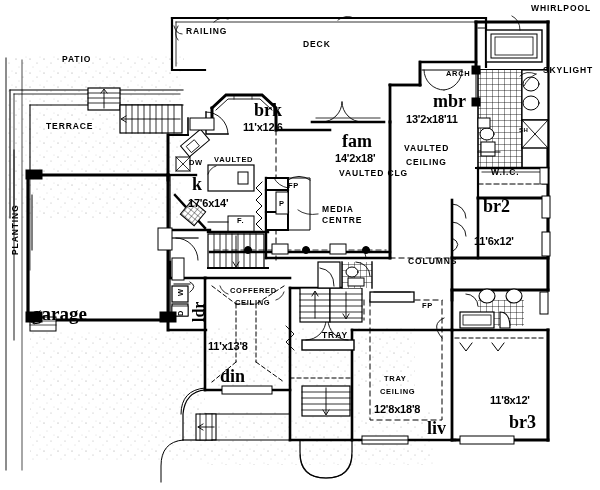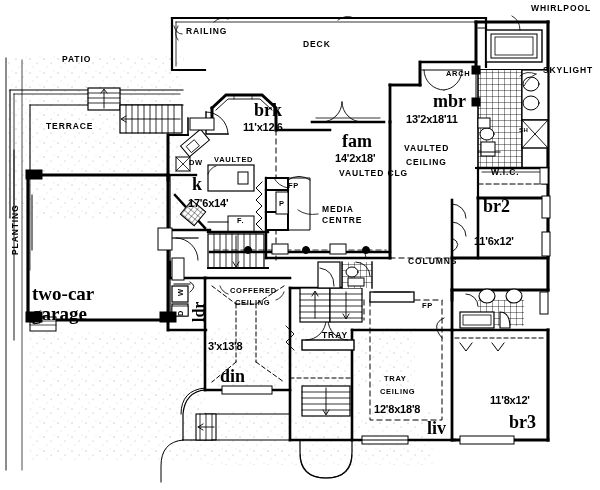--- a/index.html
+++ b/index.html
@@ -391,23 +391,22 @@
   <div class="lbl room" style="left:192px;top:174px;">k</div>
   <div class="lbl dim" style="left:188px;top:197px;">17'6x14'</div>
 
   <div class="lbl room" style="left:483px;top:196px;">br2</div>
   <div class="lbl dim" style="left:474px;top:235px;">11'6x12'</div>
 
   <div class="lbl room" style="left:509px;top:412px;">br3</div>
   <div class="lbl dim" style="left:490px;top:394px;">11'8x12'</div>
 
   <div class="lbl room" style="left:220px;top:366px;">din</div>
-  <div class="lbl dim" style="left:208px;top:340px;">3'x13'8</div>
+  <div class="lbl dim" style="left:208px;top:340px;">11'x13'8</div>
 
   <div class="lbl room" style="left:427px;top:418px;">liv</div>
   <div class="lbl dim" style="left:374px;top:403px;">12'8x18'8</div>
 
   <div class="lbl roomsm" style="left:190px;top:322px;transform:rotate(-90deg);transform-origin:left top;">ldr</div>
 
-  <div class="lbl garage" style="left:32px;top:284px;">two-car</div>
   <div class="lbl garage" style="left:32px;top:304px;">garage</div>
 
 </div>
 
 </body></html>

